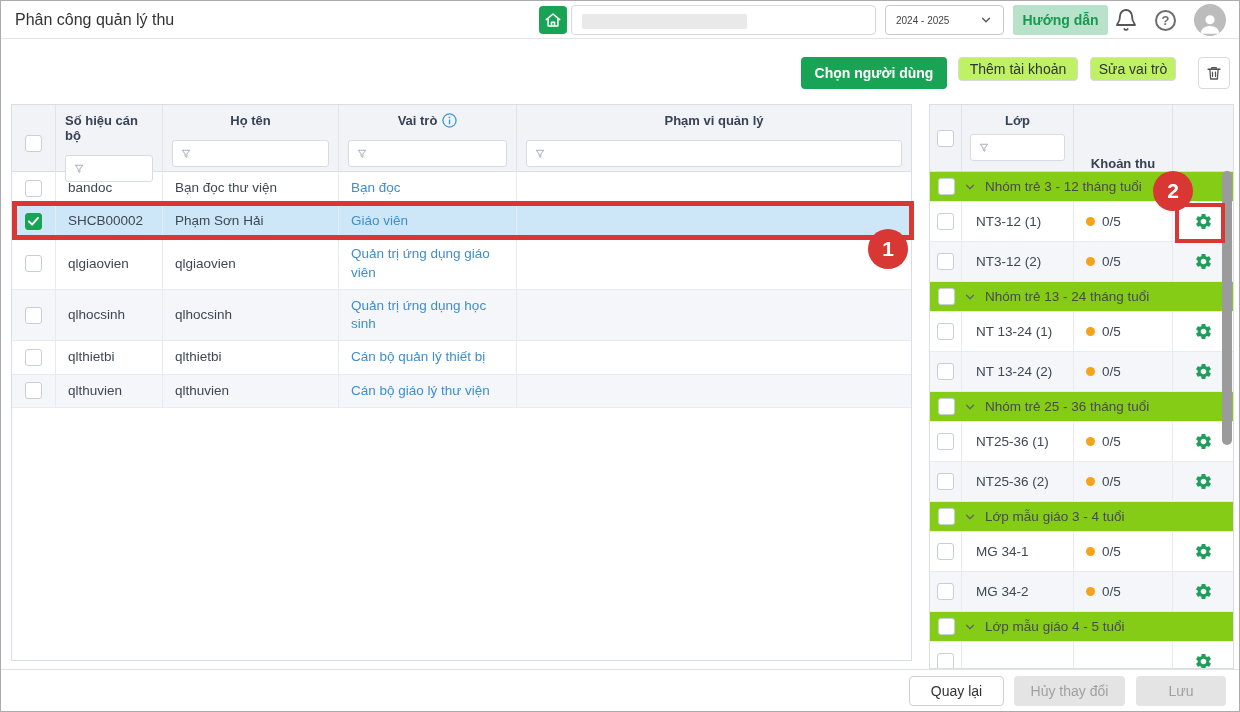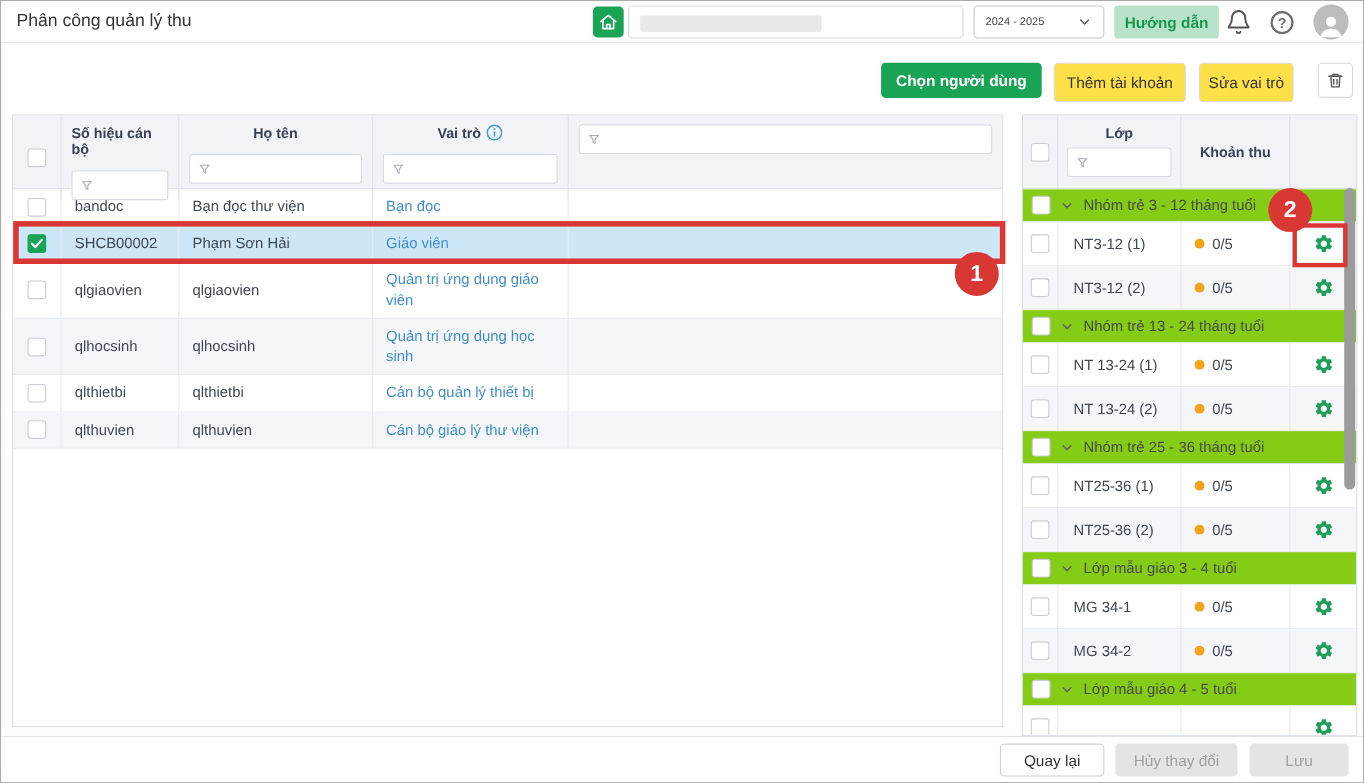--- a/index.html
+++ b/index.html
@@ -15,21 +15,21 @@
   .redacted{position:absolute;left:10px;top:8px;width:165px;height:15px;background:#e9e9e9;border-radius:2px;}
   .yearsel{position:absolute;left:884px;top:4px;width:119px;height:30px;border:1px solid #c8c8c8;border-radius:4px;background:#fff;display:flex;align-items:center;justify-content:space-between;padding:0 10px;font-size:10px;color:#444;cursor:pointer;}
   .guide{position:absolute;left:1012px;top:4px;width:95px;height:30px;background:var(--guidebg);border:none;border-radius:3px;color:var(--greendark);font-size:14px;font-weight:700;cursor:pointer;}
   .bell{position:absolute;left:1113px;top:7px;width:24px;height:24px;cursor:pointer;}
   .help{position:absolute;left:1154px;top:9px;width:21px;height:21px;border:2px solid #6d6d6d;border-radius:50%;color:#6d6d6d;font-size:13px;font-weight:700;display:flex;align-items:center;justify-content:center;cursor:pointer;}
   .avatar{position:absolute;left:1193px;top:3px;width:32px;height:32px;border-radius:50%;background:#bcbcbc;overflow:hidden;display:flex;align-items:flex-end;justify-content:center;cursor:pointer;}
 
   
   .btn{font-size:14px;border-radius:4px;cursor:pointer;}
   .btn-primary{position:absolute;left:800px;top:56px;width:146px;height:32px;background:var(--green);border:none;color:#fff;font-weight:700;}
-  .btn-outline{position:absolute;top:56px;height:36px;background:#fde047;border:1px solid #d9d9d9;color:#333;}
+  .btn-outline{position:absolute;top:56px;height:24px;background:#bef264;border:1px solid #d9d9d9;color:#333;}
   #btn-add{left:957px;width:120px;}
   #btn-role{left:1089px;width:86px;}
   .btn-icon{position:absolute;left:1197px;top:56px;width:32px;height:32px;background:#fff;border:1px solid #d9d9d9;border-radius:4px;display:flex;align-items:center;justify-content:center;cursor:pointer;}
 
   
   .cb{width:17px;height:17px;border:1.5px solid #c9ced6;border-radius:3px;background:#fff;display:inline-flex;align-items:center;justify-content:center;flex:0 0 auto;cursor:pointer;}
   .cb.on{background:var(--green);border-color:var(--green);}
   .filter{height:27px;border:1px solid #d7dbe3;border-radius:3px;background:#fff;display:flex;align-items:center;padding-left:8px;cursor:text;}
   .hlabel{font-size:13px;font-weight:700;color:#384255;display:flex;align-items:center;justify-content:center;gap:5px;}
 
@@ -48,21 +48,21 @@
   .srow .cbc{justify-content:center;padding:7px 0;}
   .srow .rolec{color:var(--blue);cursor:pointer;}
 
   
   .panel{position:absolute;left:928px;top:103px;width:305px;height:565px;border:1px solid #d9dee6;background:#fff;overflow:hidden;}
   .cgrid{display:grid;grid-template-columns:32px 112px 99px 1fr;}
   .panel .thead{height:67px;}
   .panel .hcol{border-right:1px solid #dfe3ea;padding:8px 8px 0 8px;display:flex;flex-direction:column;gap:6px;}
   .panel .hcol:last-child{border-right:none;}
   .panel .cbc{align-items:center;justify-content:center;padding:0;flex-direction:row;}
-  .panel .vcenter{justify-content:center;padding:0;align-items:center;flex-direction:row;}
+  .panel .vcenter{justify-content:center;padding:0;align-items:flex-end;flex-direction:row;}
   #class-body{height:497px;overflow:hidden;}
   .grow{height:30px;display:flex;align-items:center;gap:8px;padding-left:8px;border-bottom:1px solid #e8ebf0;background:#84cc16;cursor:pointer;}
   .glabel{font-size:13.5px;color:#4a4a4a;}
   .chev{display:inline-flex;align-items:center;}
   .crow{height:40px;border-bottom:1px solid #e8ebf0;background:#fff;}
   .crow.alt{background:#f4f6fa;}
   .ccell{border-right:1px solid #e8ebf0;display:flex;align-items:center;font-size:13.5px;color:#3f4753;}
   .ccell:last-child{border-right:none;}
   .ccb{justify-content:center;}
   .cname{padding-left:14px;}
@@ -165,20 +165,21 @@
               <circle cx="8" cy="4.6" r="0.95" fill="#3b9ad9"></circle>
             </svg>
         </div>
         <div class="filter">
             <svg viewBox="0 0 12 12" width="10" height="10" fill="none" stroke="#a7adba" stroke-width="1.2">
               <path d="M1.5 1.5h9L7 6v4L5 8.8V6z"></path>
             </svg>
           </div>
       </div>
       <div class="hcol">
+        <div class="hlabel">Phạm vi quản lý</div>
         <div class="filter">
             <svg viewBox="0 0 12 12" width="10" height="10" fill="none" stroke="#a7adba" stroke-width="1.2">
               <path d="M1.5 1.5h9L7 6v4L5 8.8V6z"></path>
             </svg>
           </div>
       </div>
     </div>
     <div id="staff-body">
         <div class="srow sgrid">
           <div class="cell cbc">

